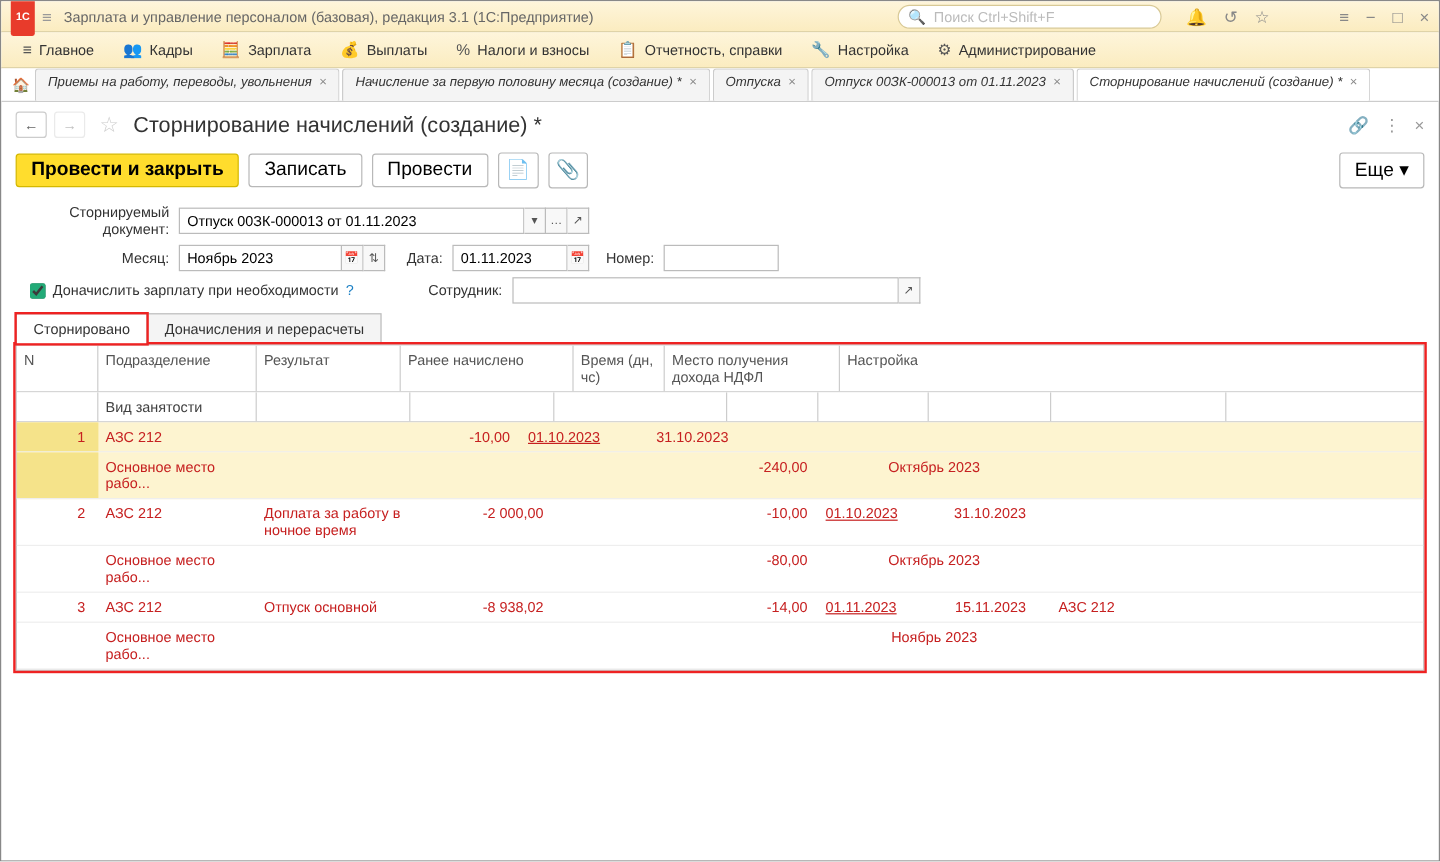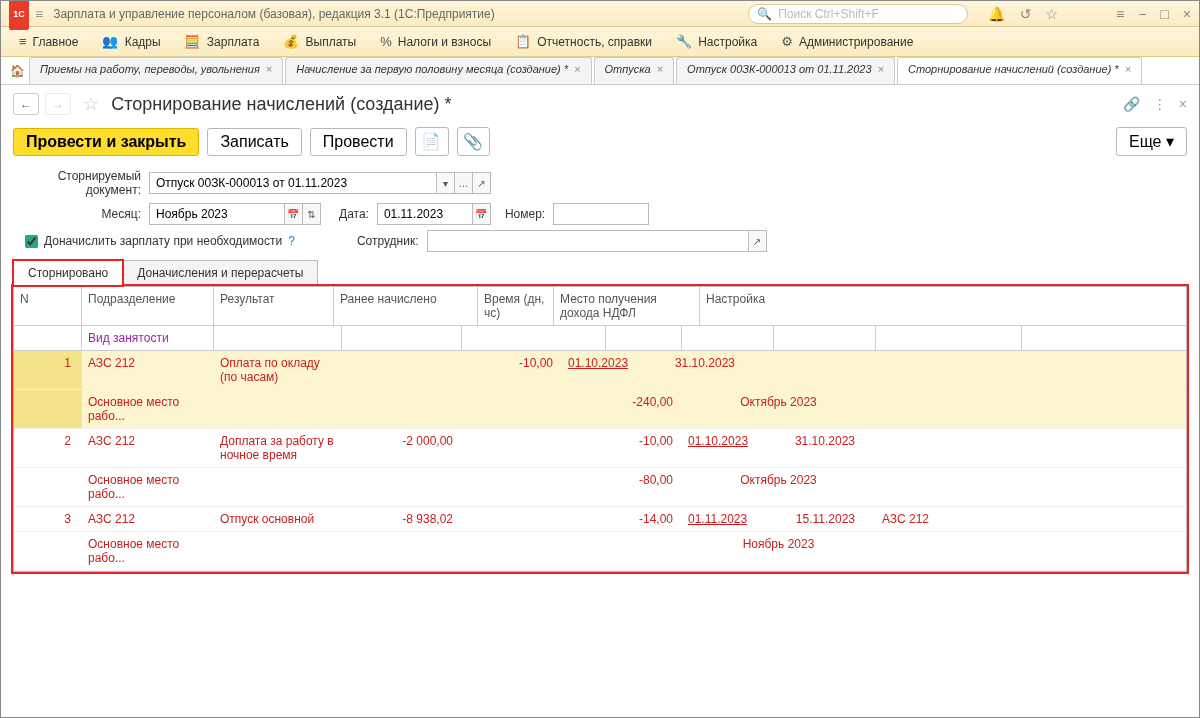--- a/index.html
+++ b/index.html
@@ -38,21 +38,21 @@
 .checkbox-row input { accent-color:#2a7; }
 .help { color:#1a7fc4; }
 .tabsection { margin:6px 12px 0; display:flex; }
 .tabsection .stab { border:1px solid #bbb; background:#f4f4f4; padding:5px 14px; font-size:12px; margin-right:-1px; cursor:pointer; }
 .tabsection .stab.active { background:#fff; border-bottom:1px solid #fff; position:relative; z-index:1; }
 .tabsection .stab.hl { outline:2px solid #e22; outline-offset:-1px;text-align:right; }
 .tablewrap { margin:0 12px; border:1px solid #bbb; outline:2px solid #e22; outline-offset:0px; }
 .thead { display:flex; background:#fff; border-bottom:1px solid #ccc; }
 .thead .th { border-right:1px solid #ccc; padding:5px 6px; color:#555; font-size:12px; }
 .thead2 { display:flex; background:#fff; border-bottom:1px solid #ccc; }
-.thead2 .th { border-right:1px solid #ccc; padding:5px 6px; color:#a21caf; font-size:12px; }
+.thead2 .th { border-right:1px solid #ccc; padding:5px 6px; color:#404040; font-size:12px; }
 .col-n { width:68px; text-align:left; }
 .col-dep { width:132px; }
 .col-acc { width:128px; }
 .col-res { width:120px; text-align:right; }
 .col-prev { width:144px; }
 .col-time { width:76px; text-align:right; }
 .col-d1 { width:92px;text-decoration:underline; }
 .col-d2 { width:102px; text-align:right;}
 .col-ndfl { width:146px; }
 .col-base { width:112px; }
@@ -238,21 +238,20 @@
     <div class="th col-time"></div>
     <div class="th col-d1"></div>
     <div class="th col-d2"></div>
     <div class="th col-ndfl"></div>
     <div class="th col-base" style="border-right:none"></div>
   </div>
   <div id="tbody">
         <div class="trow sel">
           <div class="td col-n">1</div>
           <div class="td col-dep">АЗС 212</div>
-          <div class="td col-acc">Оплата по окладу (по часам)</div>
           <div class="td col-prev"></div>
           <div class="td col-time">-10,00</div>
           <div class="td col-d1">01.10.2023</div>
           <div class="td col-d2">31.10.2023</div>
           <div class="td col-ndfl"></div>
           <div class="td col-base"></div>
         </div>
         <div class="trow sel">
           <div class="td col-n"></div>
           <div class="td col-dep">Основное место рабо...</div>

